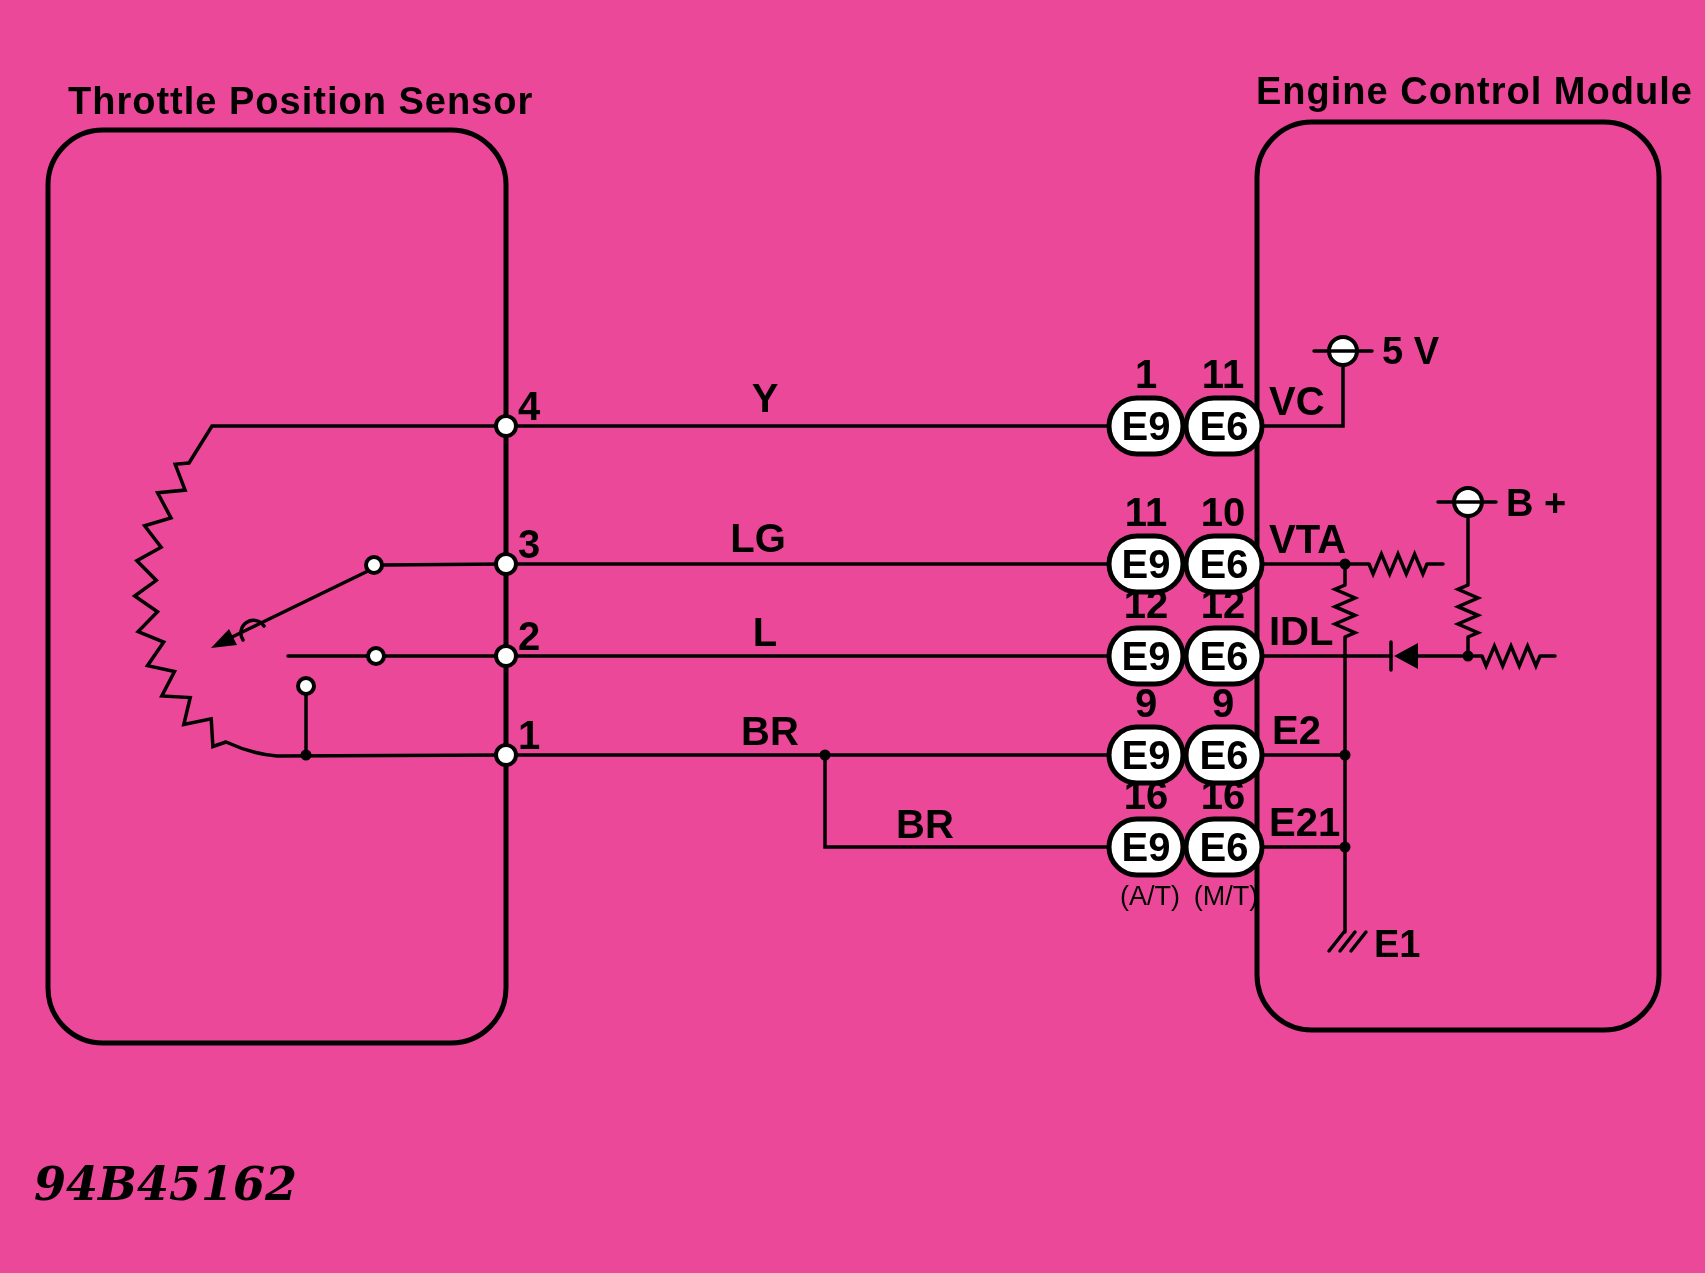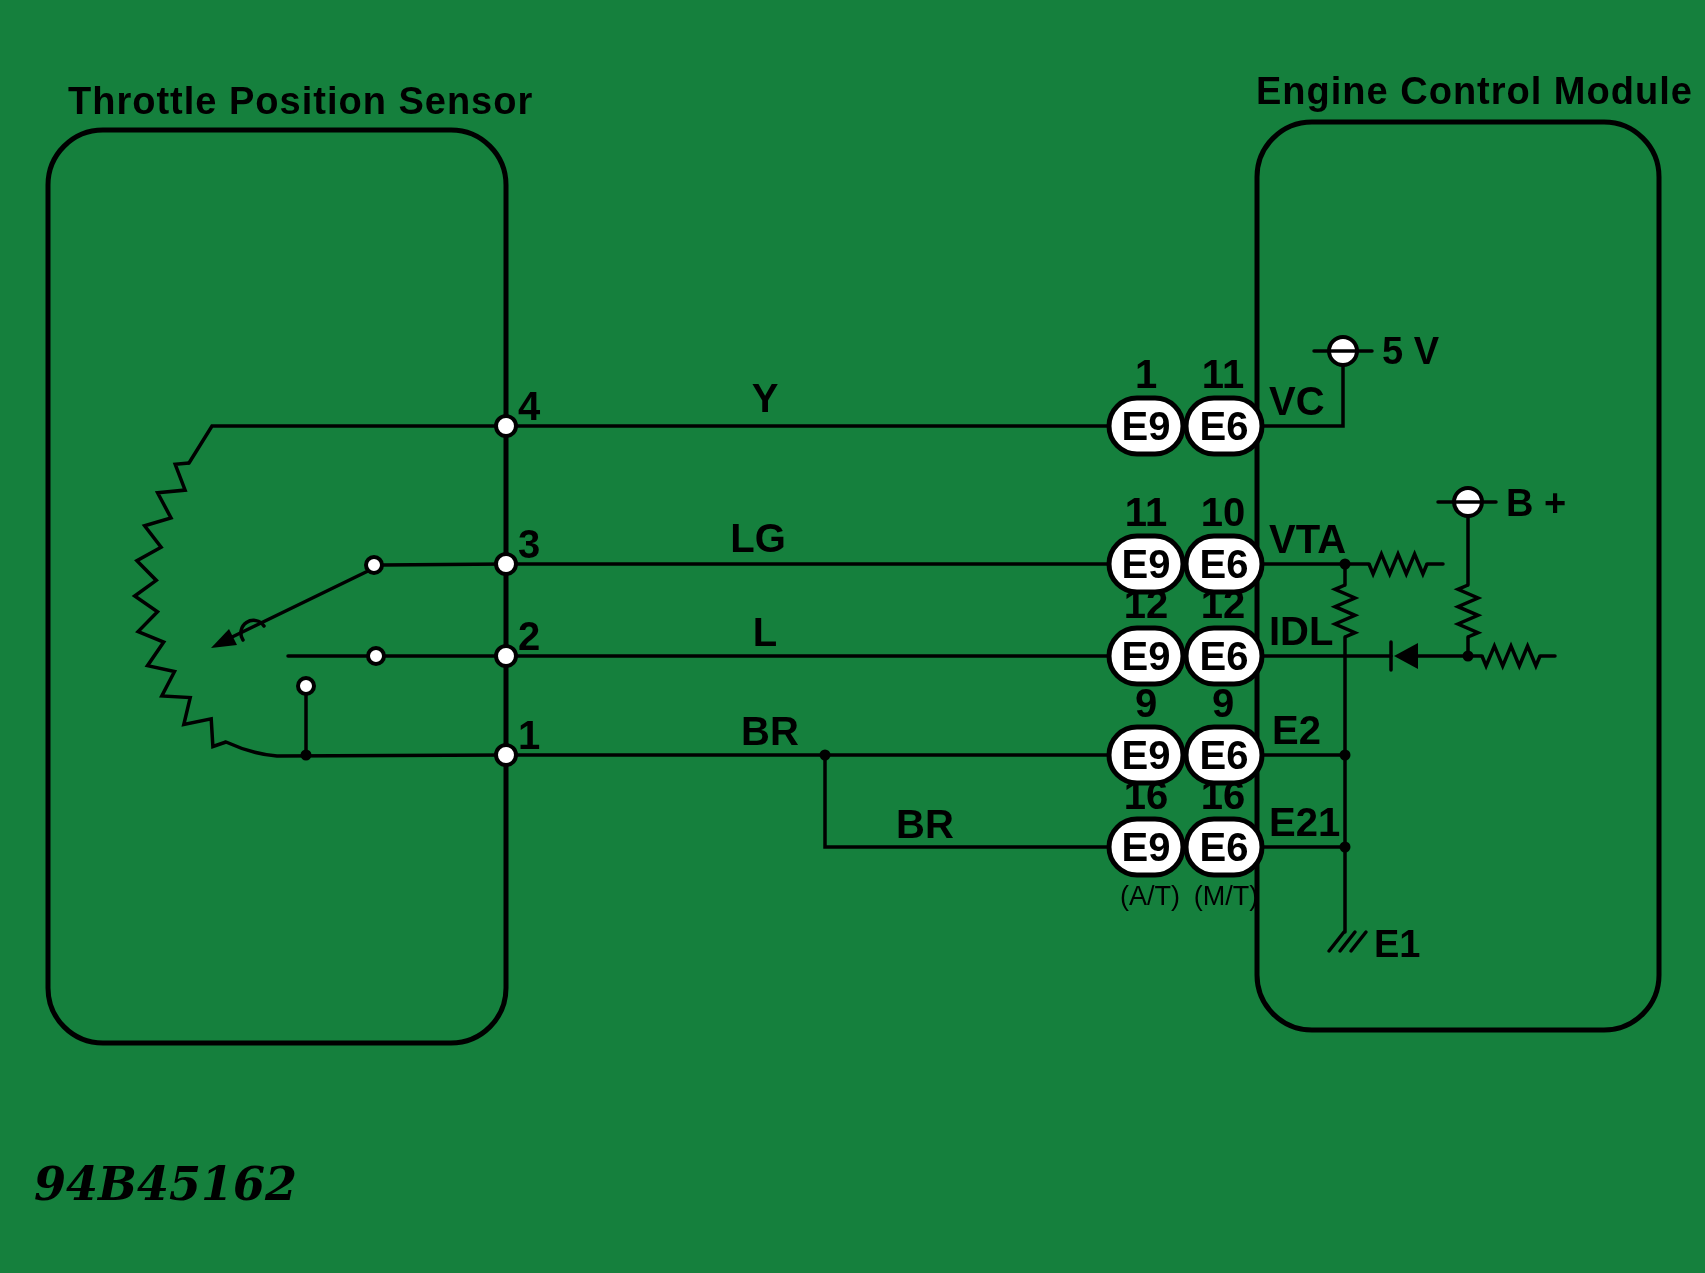--- a/index.html
+++ b/index.html
@@ -1,16 +1,16 @@
 <!DOCTYPE html>
 <html><head>
 <meta charset="utf-8">
 <style>
   html,body{margin:0;padding:0;background:#ffffff;}
-  .page{position:relative;width:1705px;height:1273px;background:#15803d;overflow:hidden;}
+  .page{position:relative;width:1705px;height:1273px;background:#ec4899;overflow:hidden;}
   svg{display:block;}
   .t{font-family:"Liberation Sans", sans-serif;font-weight:600;fill:#000;}
   .num{font-size:40px;}
   .title{font-size:38px;letter-spacing:1px;}
   .wirelbl{font-size:40px;}
   .ovallbl{font-size:40px;}
   .term{font-size:40px;}
   .pwr{font-size:38px;}
   .note{font-size:27px;font-weight:500;}
   .fig{font-family:"DejaVu Serif", serif;font-weight:bold;font-style:italic;font-size:46px;fill:#000;}

